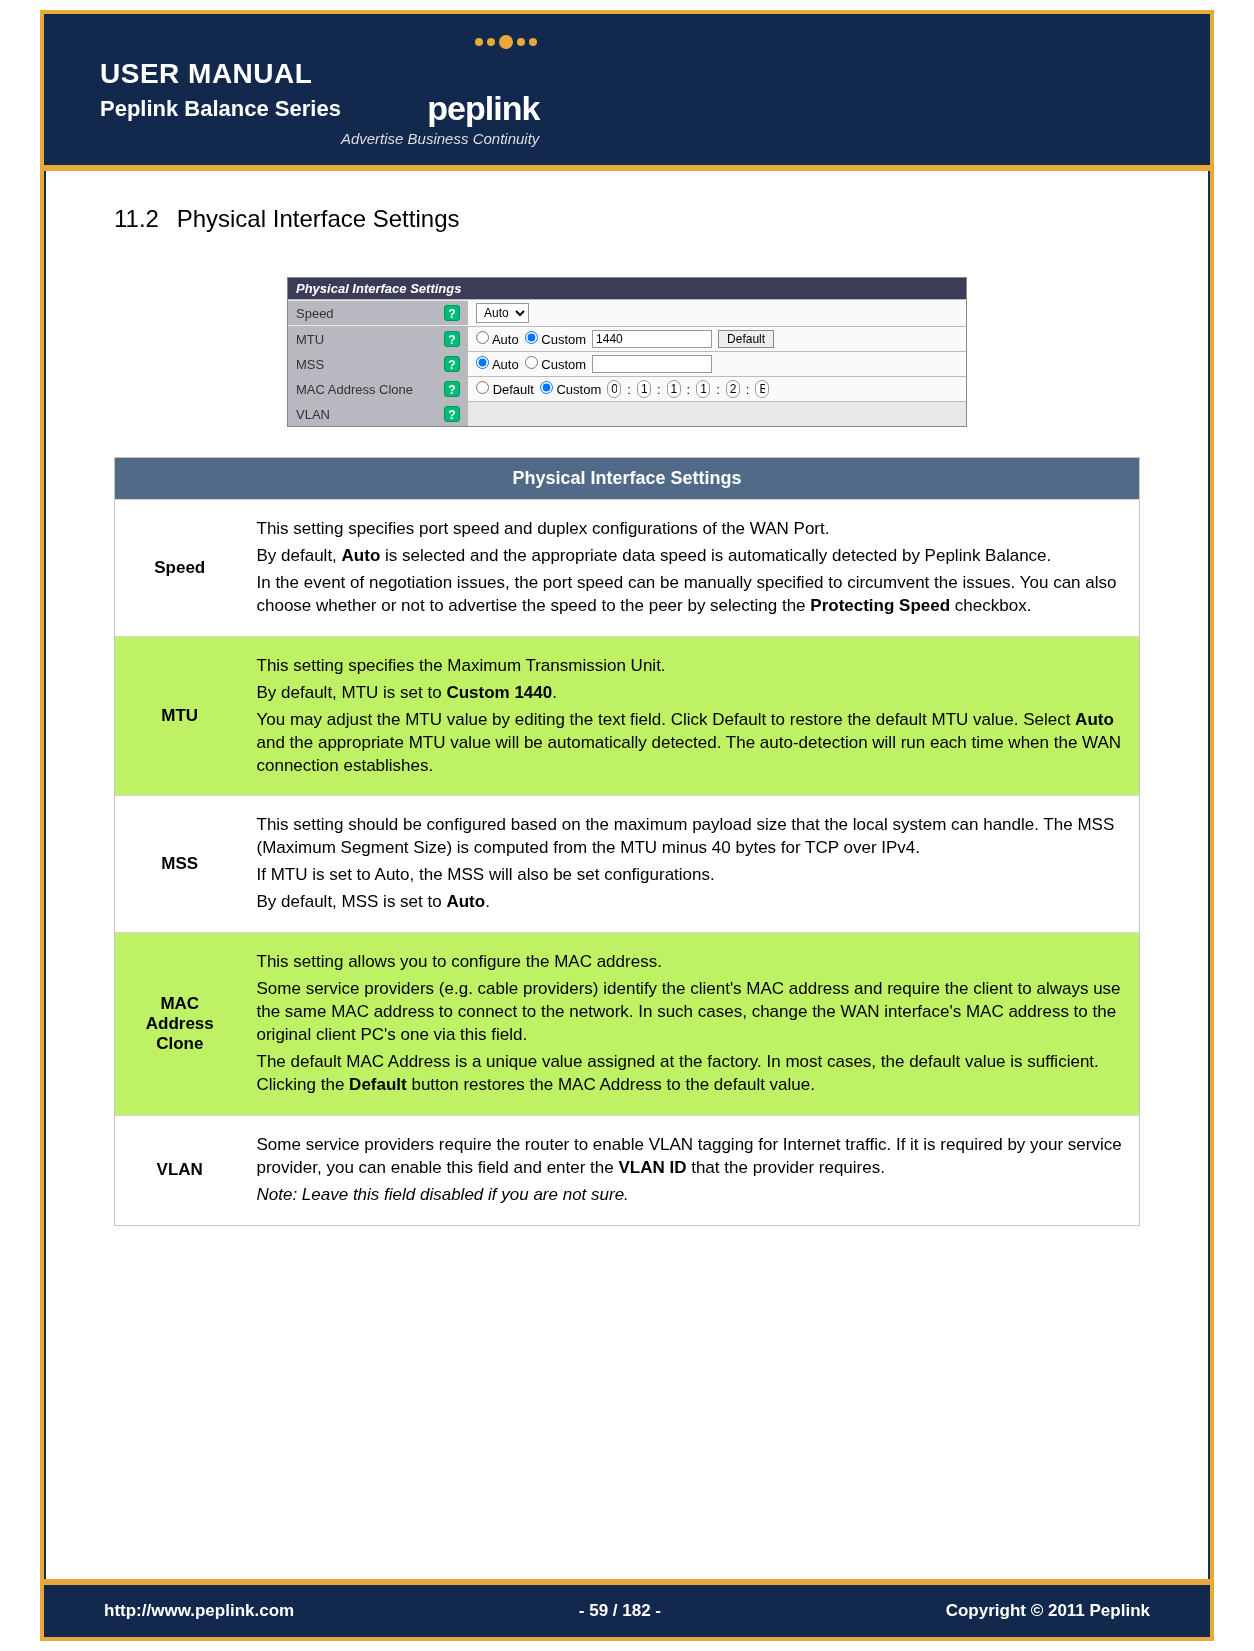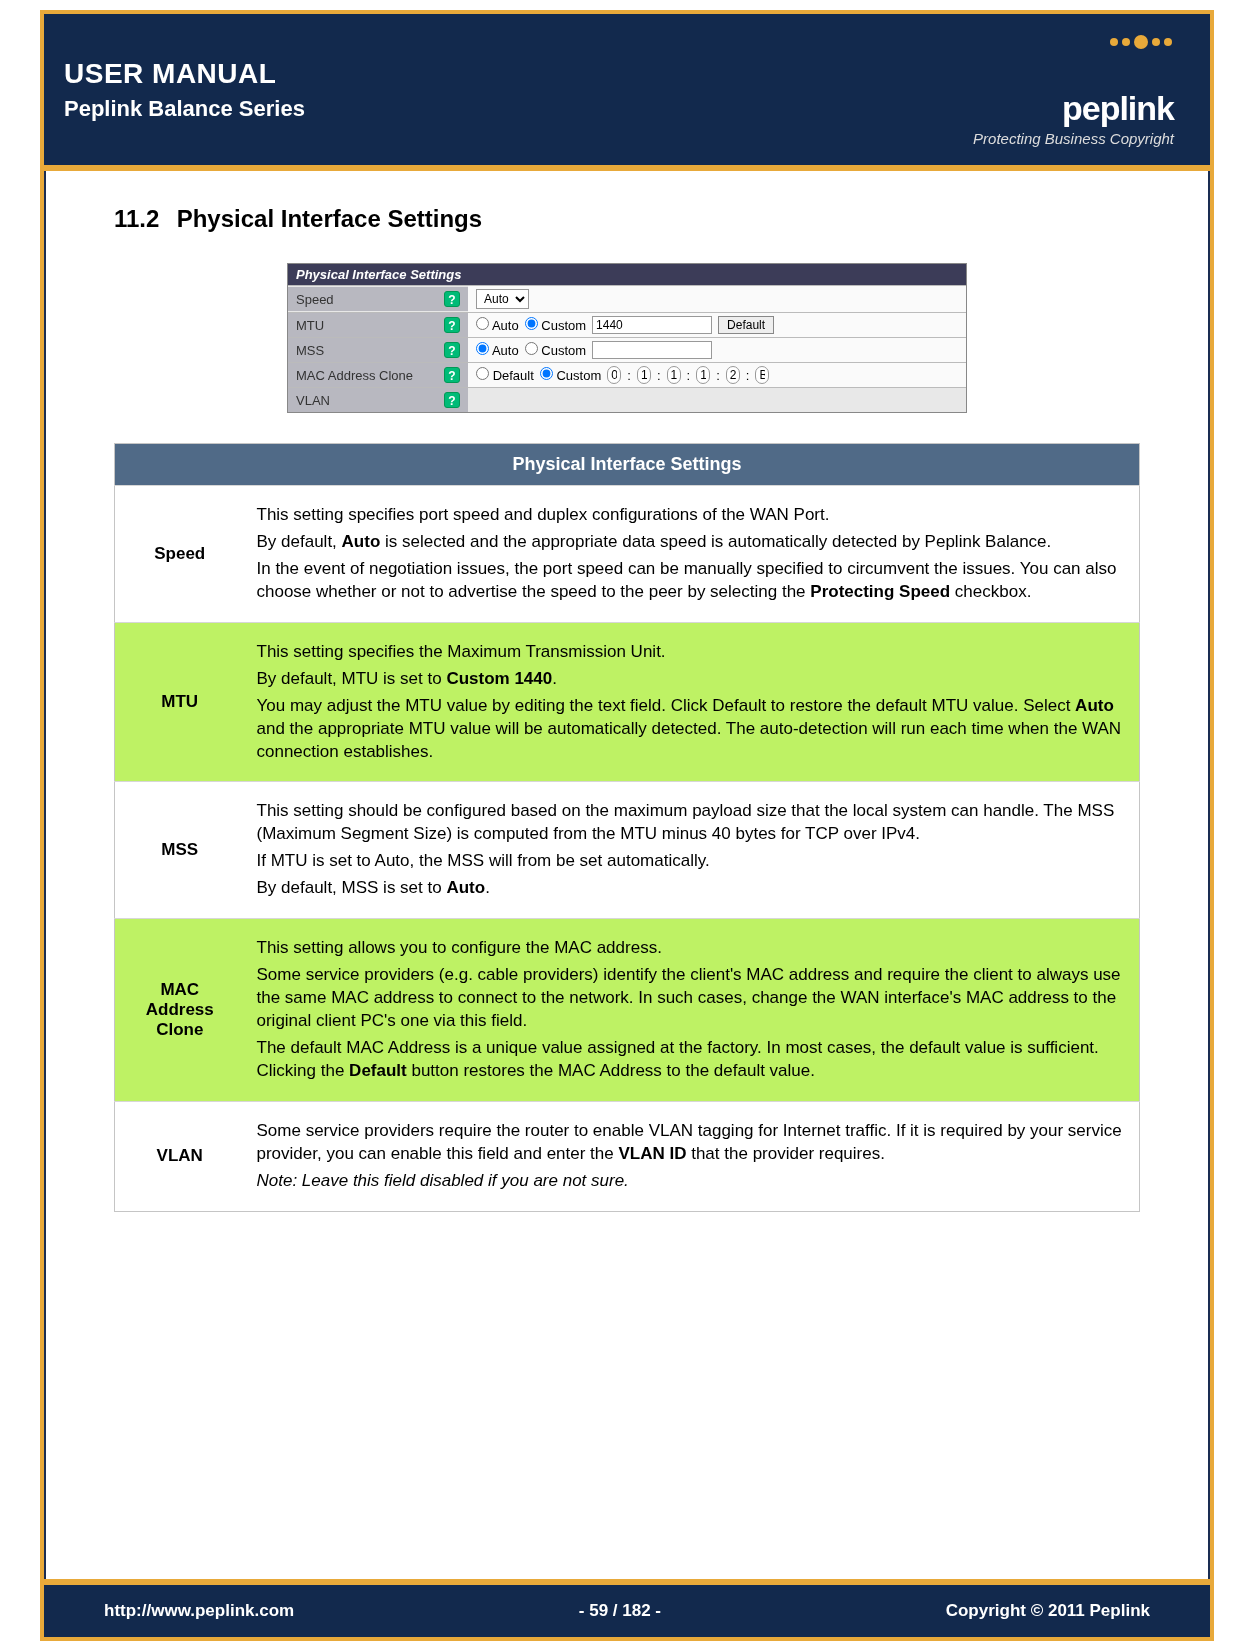--- a/index.html
+++ b/index.html
@@ -16,38 +16,37 @@
     left: 40px;
     right: 40px;
     bottom: 10px;
     border: 4px solid #e8a93a;
     background: #fff;
     box-shadow: 0 0 0 2px #1a2d52 inset;
   }
   .header-bar {
     background: #12294d;
     color: #fff;
-    padding: 18px 36px 18px 20px;
+    padding: 18px 36px 18px 56px;
     display: flex;
-    justify-content: space-between;
     align-items: center;
     border-bottom: 6px solid #e8a93a;
   }
   .header-text h1 { font-size: 28px; font-weight: bold; letter-spacing: 0.5px; }
   .header-text h2 { font-size: 22px; font-weight: bold; margin-top: 6px; }
   .logo-area { text-align: right; }
   .logo-main { font-size: 34px; font-weight: bold; color: #fff; letter-spacing: -1px; margin-top: 39px; }
   .logo-dots { display: inline-block; }
   .logo-dots span { display:inline-block; width:8px; height:8px; border-radius:50%; background:#e8a93a; margin:0 2px; vertical-align: middle;}
   .logo-dots span.big { width:14px; height:14px; }
   .logo-tag { font-size: 15px; color:#ddd; font-style: italic; margin-top:2px; }
   .content {
     padding: 34px 70px 0 70px;
   }
-  .section-title { font-size: 24px; font-weight: bold; margin-bottom: 30px; }
+  .section-title { font-size: 24px; font-weight: normal; margin-bottom: 44px; }
   .section-num { display:inline-block; width: 56px; }
 
   
   .ui-panel {
     width: 680px;
     margin: 0 auto 30px auto;
     border: 1px solid #888;
     font-size: 13px;
     background: #eee;
   }
@@ -161,21 +160,21 @@
       <h1>USER MANUAL</h1>
       <h2>Peplink Balance Series</h2>
     </div>
     <div class="logo-area">
       <div>
         <span class="logo-dots">
           <span></span><span></span><span class="big"></span><span></span><span></span>
         </span>
       </div>
       <div class="logo-main">peplink</div>
-      <div class="logo-tag">Protecting Business Copyright</div>
+      <div class="logo-tag">Advertise Business Continuity</div>
     </div>
   </div>
 
   <div class="content">
     <div class="section-title">
       <span class="section-num">11.2</span>
       <span>Physical Interface Settings</span>
     </div>
 
     <div class="ui-panel">
@@ -263,21 +262,21 @@
             <td>
               <p>This setting specifies the Maximum Transmission Unit.</p>
               <p>By default, MTU is set to <strong>Custom 1440</strong>.</p>
               <p>You may adjust the MTU value by editing the text field. Click Default to restore the default MTU value.  Select <strong>Auto</strong> and the appropriate MTU value will be automatically detected. The auto-detection will run each time when the WAN connection establishes.</p>
             </td>
           </tr>
           <tr>
             <td class="row-label">MSS</td>
             <td>
               <p>This setting should be configured based on the maximum payload size that the local system can handle.  The MSS (Maximum Segment Size) is computed from the MTU minus 40 bytes for TCP over IPv4.</p>
-              <p>If MTU is set to Auto, the MSS will from be set automatically.</p>
+              <p>If MTU is set to Auto, the MSS will also be set configurations.</p>
               <p>By default, MSS is set to <strong>Auto</strong>.</p>
             </td>
           </tr>
           <tr class="alt">
             <td class="row-label">MAC Address Clone</td>
             <td>
               <p>This setting allows you to configure the MAC address.</p>
               <p>Some service providers (e.g. cable providers) identify the client's MAC address and require the client to always use the same MAC address to connect to the network.  In such cases, change the WAN interface's MAC address to the original client PC's one via this field.</p>
               <p>The default MAC Address is a unique value assigned at the factory.  In most cases, the default value is sufficient. Clicking the <strong>Default</strong> button restores the MAC Address to the default value.</p>
             </td>

